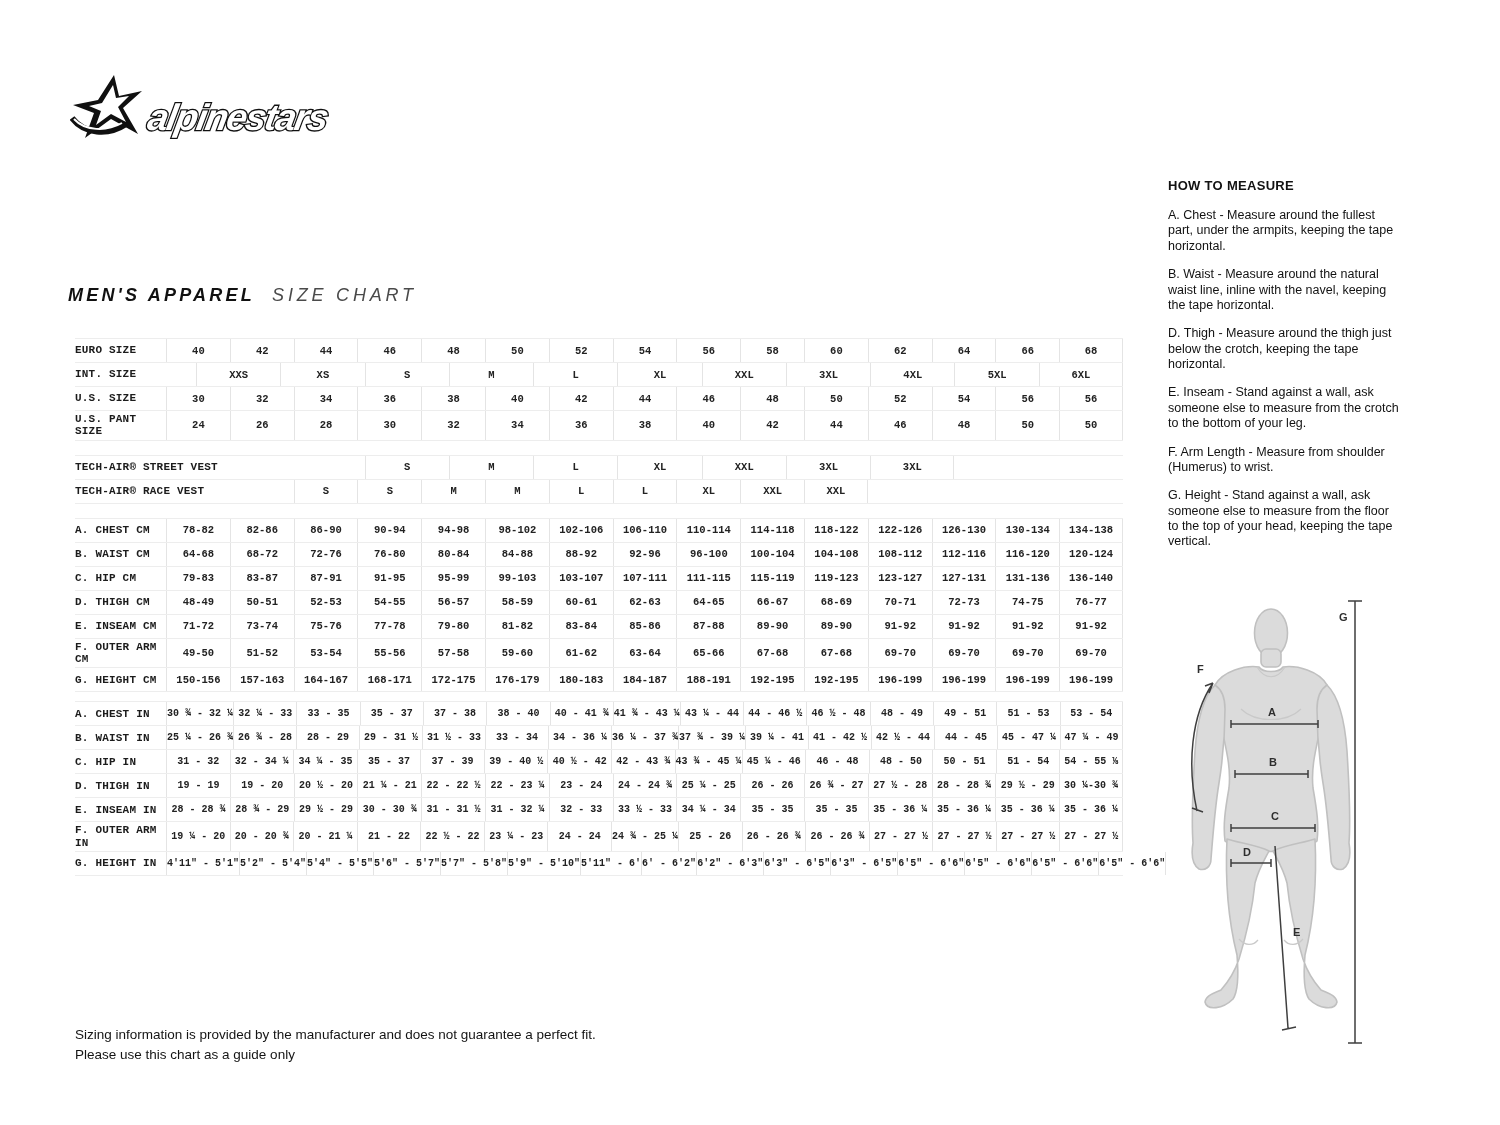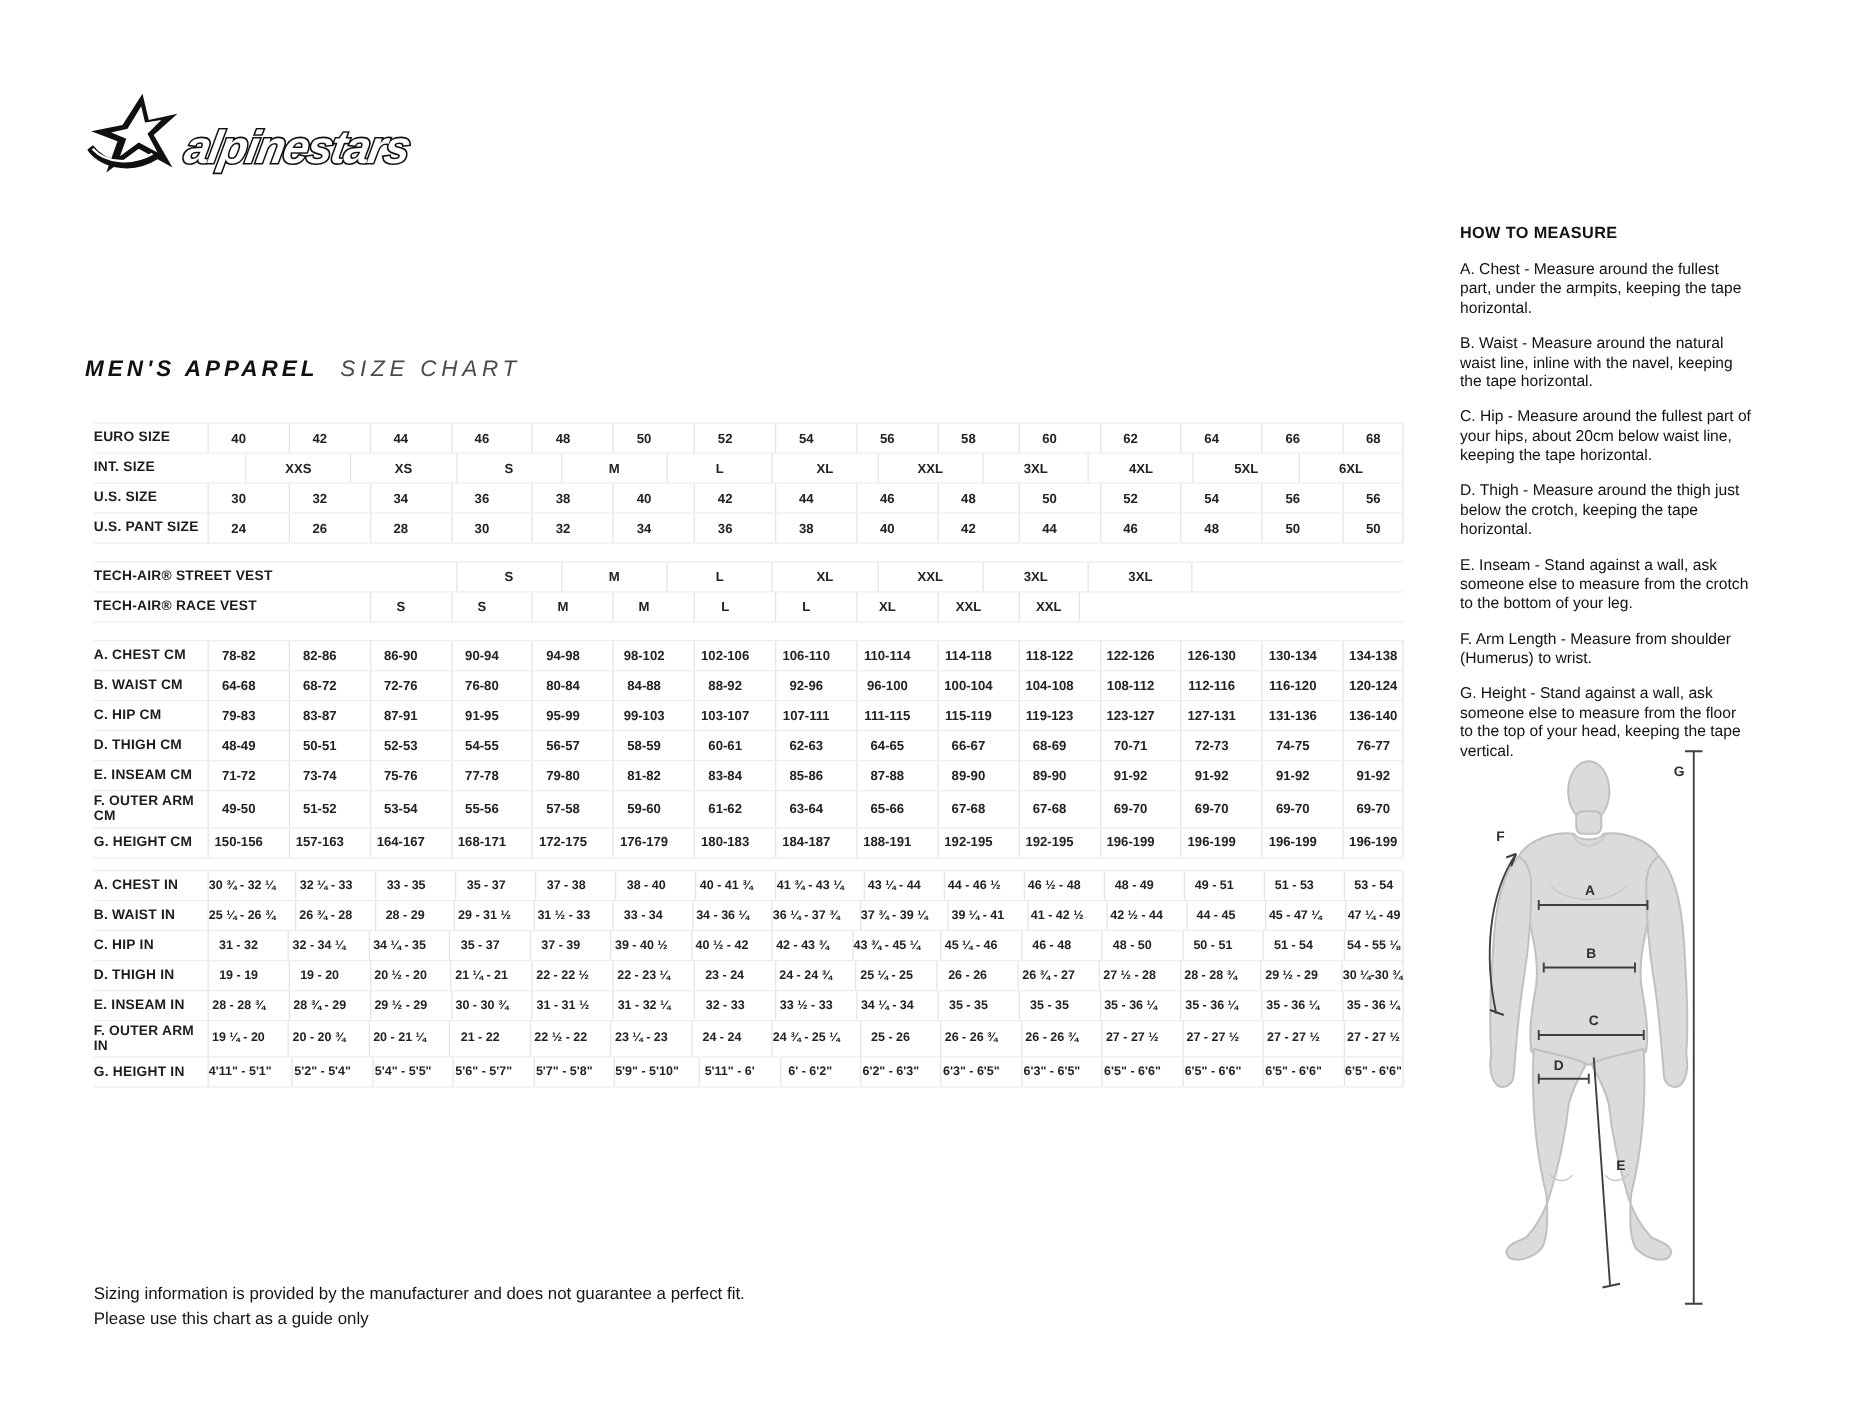--- a/index.html
+++ b/index.html
@@ -15,33 +15,33 @@
 
   
   .page-title{
     position:absolute;left:68px;top:285px;font-style:italic;white-space:nowrap;
     font-size:18px;letter-spacing:3.2px;color:#111;
   }
   .page-title .t-bold{font-weight:bold;}
   .page-title .t-light{font-weight:normal;color:#4a4a4a;margin-left:9px;letter-spacing:3.8px;}
 
   
-  .sizetable{position:absolute;left:75px;top:338px;width:1048px;font-weight:bold;}
+  .sizetable{position:absolute;left:75px;top:338px;width:1048px;font-weight:bold;font-family:Liberation Mono, monospace;}
   .tgroup{margin-bottom:14px;}
   .tgroup.g-cm{margin-bottom:9px;}
   .tgroup .trow:first-child{border-top:1px solid #ededed;}
   .trow{display:flex;align-items:stretch;border-bottom:1px solid #ededed;min-height:23px;}
   .tlabel{
     flex:0 0 91px;width:91px;display:flex;align-items:center;
     font-size:11px;line-height:1.12;letter-spacing:.2px;color:#1c1c1c;
     padding:2px 0;position:relative;z-index:1;
   }
   .g-vest .tlabel{white-space:nowrap;}
   .tcells{flex:1;display:grid;}
-  .cols-15{grid-template-columns:repeat(15,1fr);gap:16px;}
+  .cols-15{grid-template-columns:repeat(15,1fr);}
   .cols-11{grid-template-columns:repeat(11,1fr);margin-left:30px;}
   .tcell{
     display:flex;align-items:center;justify-content:center;
     font-size:10.5px;color:#222;white-space:nowrap;text-align:center;
     border-left:1px solid #e4e4e4;
   }
   .g-in .tcell{font-size:10px;}
   .tcell.bR{border-right:1px solid #e4e4e4;}
   .tcell.empty{border-left:none;}
 
@@ -476,21 +476,20 @@
             <div class="tcell bR">6'5" - 6'6"</div>
           </div>
         </div>
       </div>
   </div>
 
   <div class="howto">
     <div class="howto-heading">HOW TO MEASURE</div>
     <p>A. Chest - Measure around the fullest part, under the armpits, keeping the tape horizontal.</p>
     <p>B. Waist - Measure around the natural waist line, inline with the navel, keeping the tape horizontal.</p>
-    <p>C. Hip - Measure around the fullest part of your hips, about 20cm below waist line, keeping the tape horizontal.</p>
     <p>D. Thigh - Measure around the thigh just below the crotch, keeping the tape horizontal.</p>
     <p>E. Inseam - Stand against a wall, ask someone else to measure from the crotch to the bottom of your leg.</p>
     <p>F. Arm Length - Measure from shoulder (Humerus) to wrist.</p>
     <p>G. Height - Stand against a wall, ask someone else to measure from the floor to the top of your head, keeping the tape vertical.</p>
   </div>
 
   <svg class="figure-wrap" viewBox="0 0 200 470" aria-hidden="true">
     <g fill="#dbdbdb" stroke="#c0c0c0" stroke-width="1.6" stroke-linejoin="round">
       <ellipse cx="88" cy="40" rx="16.5" ry="24"></ellipse>
       <rect x="78" y="56" width="20" height="18" rx="5"></rect>

